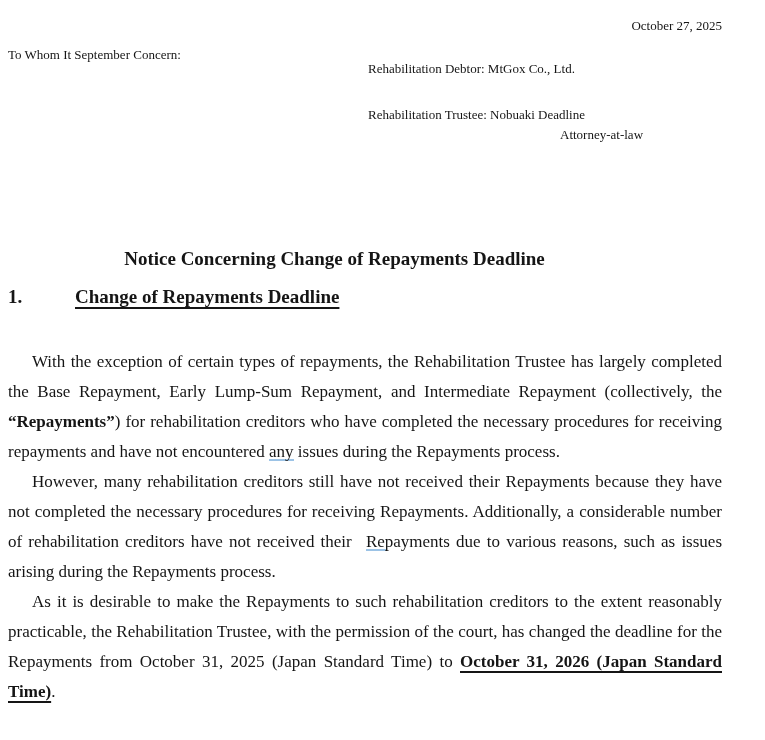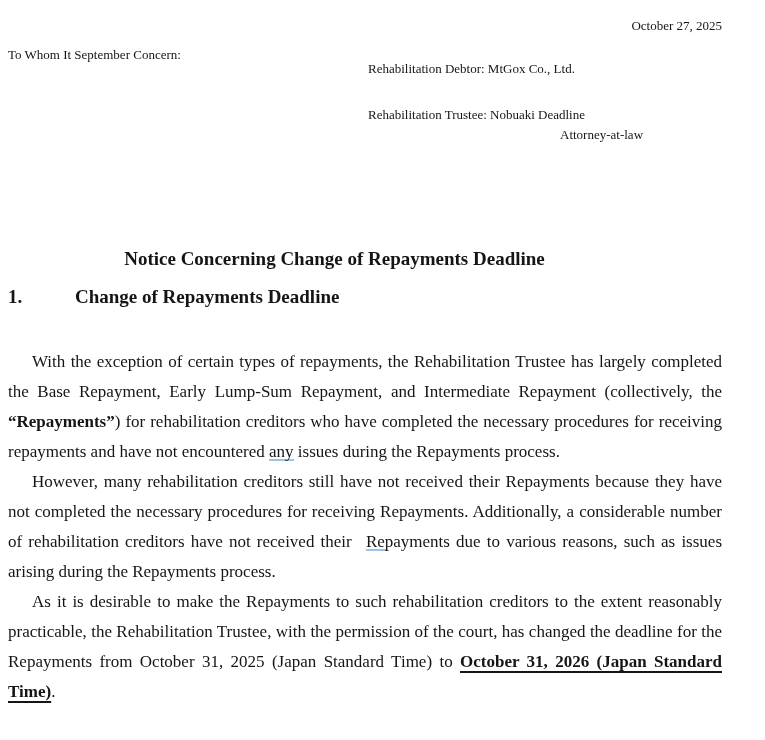--- a/index.html
+++ b/index.html
@@ -23,20 +23,21 @@
   #doc-title  {
     top: 224px; left: 0; width: 669px;
     text-align: center; font-weight: bold;
     font-size: 19px; line-height: 30px; margin-top: 20px;
   }
 
   #section    { top: 282px; left: 8px; font-size: 19px; line-height: 30px; }
   #section .num  { display: inline-block; width: 67px; font-weight: bold; }
   #section .head {
     font-weight: bold;
+    text-decoration: underline;
     text-decoration-thickness: 2px;
     text-underline-offset: 4px;
   }
 
   #body {
     top: 347px; left: 8px; width: 714px;
     font-size: 17px; line-height: 30px;
     text-align: justify;
   }
   #body p { margin: 0; text-indent: 24px; }

